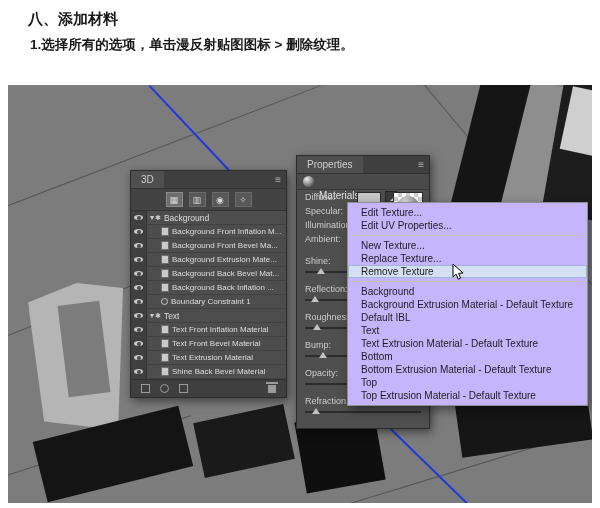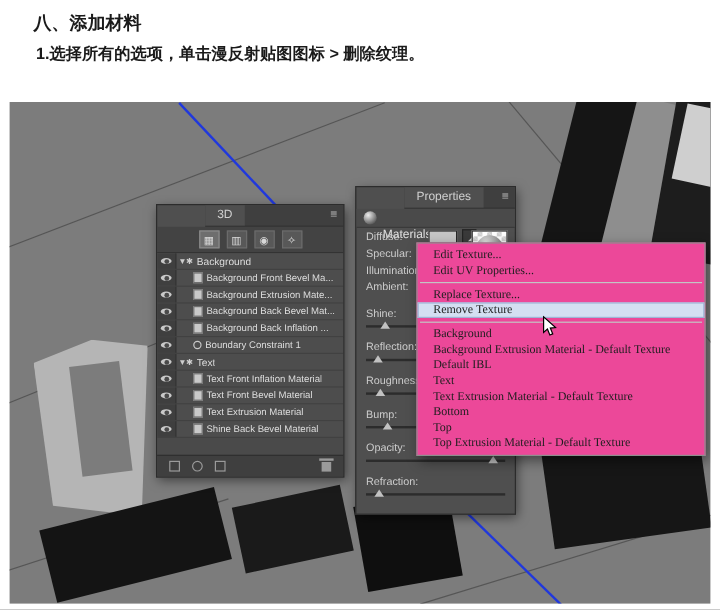--- a/index.html
+++ b/index.html
@@ -35,21 +35,21 @@
   .sI { left:292px; top:330px; width:80px;  height:72px; background:#0f0f0f; transform:rotate(-10deg); }
   .sJ { left:448px; top:282px; width:132px; height:82px; background:#161616; transform:rotate(-8deg); }
 
   .guide { position:absolute; width:120px; height:2px; background:#2038dd; transform-origin:0 0; }
   .gu1 { left:142px; top:0;     transform:rotate(46.7deg); }
   .gu2 { left:375px; top:335px; width:119px; transform:rotate(44.3deg); }
 
   
   .panel { position:absolute; background:#4f4f4f; border:1px solid #2c2c2c; box-shadow:2px 3px 9px rgba(0,0,0,.5); }
 
-  .titlebar { height:18px; background:#3f3f3f; display:flex; align-items:center; border-bottom:1px solid #323232;margin-left:40px; }
+  .titlebar { height:18px; background:#3f3f3f; display:flex; align-items:center; border-bottom:1px solid #323232; }
   .ptab { padding:2px 10px; background:#4f4f4f; color:#cfcfcf; font-size:10px; height:100%; display:flex; align-items:center; }
   .pmenu { margin-left:auto; margin-right:5px; color:#b5b5b5; font-size:10px; cursor:default; }
 
   
   .p3d { left:122px; top:85px; width:157px; height:228px; }
   .filterrow { height:22px; background:#434343; border-bottom:1px solid #333; display:flex; align-items:center; justify-content:center; gap:6px; }
   .ficon { width:17px; height:15px; background:#585858; border:1px solid #6b6b6b; color:#d8d8d8; font-size:9px;
            display:flex; align-items:center; justify-content:center; }
   .ficon.sel { background:#6e6e6e; border-color:#8a8a8a; }
   .tree { height:168px; overflow:hidden; background:#4a4a4a; }
@@ -91,22 +91,22 @@
   .sphere { position:absolute; left:3px; top:3px; width:22px; height:22px; border-radius:50%;
             background:radial-gradient(circle at 35% 30%, #e8e8e8, #8a8a8a 60%, #3d3d3d); }
   .sliders { padding-top:10px; }
   .sblock { height:28px; padding:0 8px; }
   .sblock .plabel { width:auto; display:block; }
   .track { margin-top:5px; height:2px; background:#2c2c2c; position:relative; }
   .thumb { position:absolute; top:-3px; width:0; height:0;
            border-left:4px solid transparent; border-right:4px solid transparent; border-bottom:6px solid #c2c2c2; }
 
   
-  .cmenu { position:absolute; left:339px; top:117px; width:241px; background:#ec4899; border:1px solid #8e8e8e;
-           box-shadow:3px 4px 10px rgba(0,0,0,.45); padding:3px 0; z-index:40;font-family:Liberation Serif, serif; }
+  .cmenu { position:absolute; left:339px; top:117px; width:241px; background:#c4b5fd; border:1px solid #8e8e8e;
+           box-shadow:3px 4px 10px rgba(0,0,0,.45); padding:3px 0; z-index:40; }
   .mitem { height:13px; line-height:13px; font-size:10px; color:#1e1e1e; padding-left:13px; white-space:nowrap; overflow:hidden; }
   .mitem.hl { background:#d4dff2; outline:1px solid #9fb4d6; outline-offset:-1px; }
   .msep { height:1px; background:#c4c4c4; margin:3px 2px; }
 
   
   .cursor { position:absolute; left:444px; top:178px; z-index:60; }
 </style>
 </head>
 <body>
 
@@ -158,20 +158,28 @@
           <span class="gicon">✱</span>
           <span class="tl b">Background</span>
         </div>
 
         <div class="trow">
           <span class="eyec">
               <i class="eye"></i>
             </span>
           <span class="ind"></span>
             <i class="doc"></i>
+          <span class="tl">Background Front Inflation M...</span>
+        </div>
+        <div class="trow">
+          <span class="eyec">
+              <i class="eye"></i>
+            </span>
+          <span class="ind"></span>
+            <i class="doc"></i>
           <span class="tl">Background Front Bevel Ma...</span>
         </div>
         <div class="trow">
           <span class="eyec">
               <i class="eye"></i>
             </span>
           <span class="ind"></span>
             <i class="doc"></i>
           <span class="tl">Background Extrusion Mate...</span>
         </div>
@@ -319,29 +327,31 @@
               <i class="thumb" style="left:6%"></i>
             </div>
         </div>
       </div>
     </div>
 
     <div class="cmenu">
       <div class="mitem">Edit Texture...</div>
       <div class="mitem">Edit UV Properties...</div>
       <div class="msep"></div>
+      <div class="mitem">New Texture...</div>
       <div class="mitem">Replace Texture...</div>
       <div class="mitem hl">Remove Texture</div>
       <div class="msep"></div>
       <div class="mitem">Background</div>
       <div class="mitem">Background Extrusion Material - Default Texture</div>
       <div class="mitem">Default IBL</div>
       <div class="mitem">Text</div>
       <div class="mitem">Text Extrusion Material - Default Texture</div>
       <div class="mitem">Bottom</div>
+      <div class="mitem">Bottom Extrusion Material - Default Texture</div>
       <div class="mitem">Top</div>
       <div class="mitem">Top Extrusion Material - Default Texture</div>
     </div>
 
     <div class="cursor">
       <svg width="12" height="18" viewBox="0 0 12 18">
         <path d="M1 1 L1 14 L4.2 11.2 L6.2 16.2 L8.6 15.2 L6.6 10.4 L11 10 Z" fill="#ffffff" stroke="#000000" stroke-width="1"></path>
       </svg>
     </div>
 

